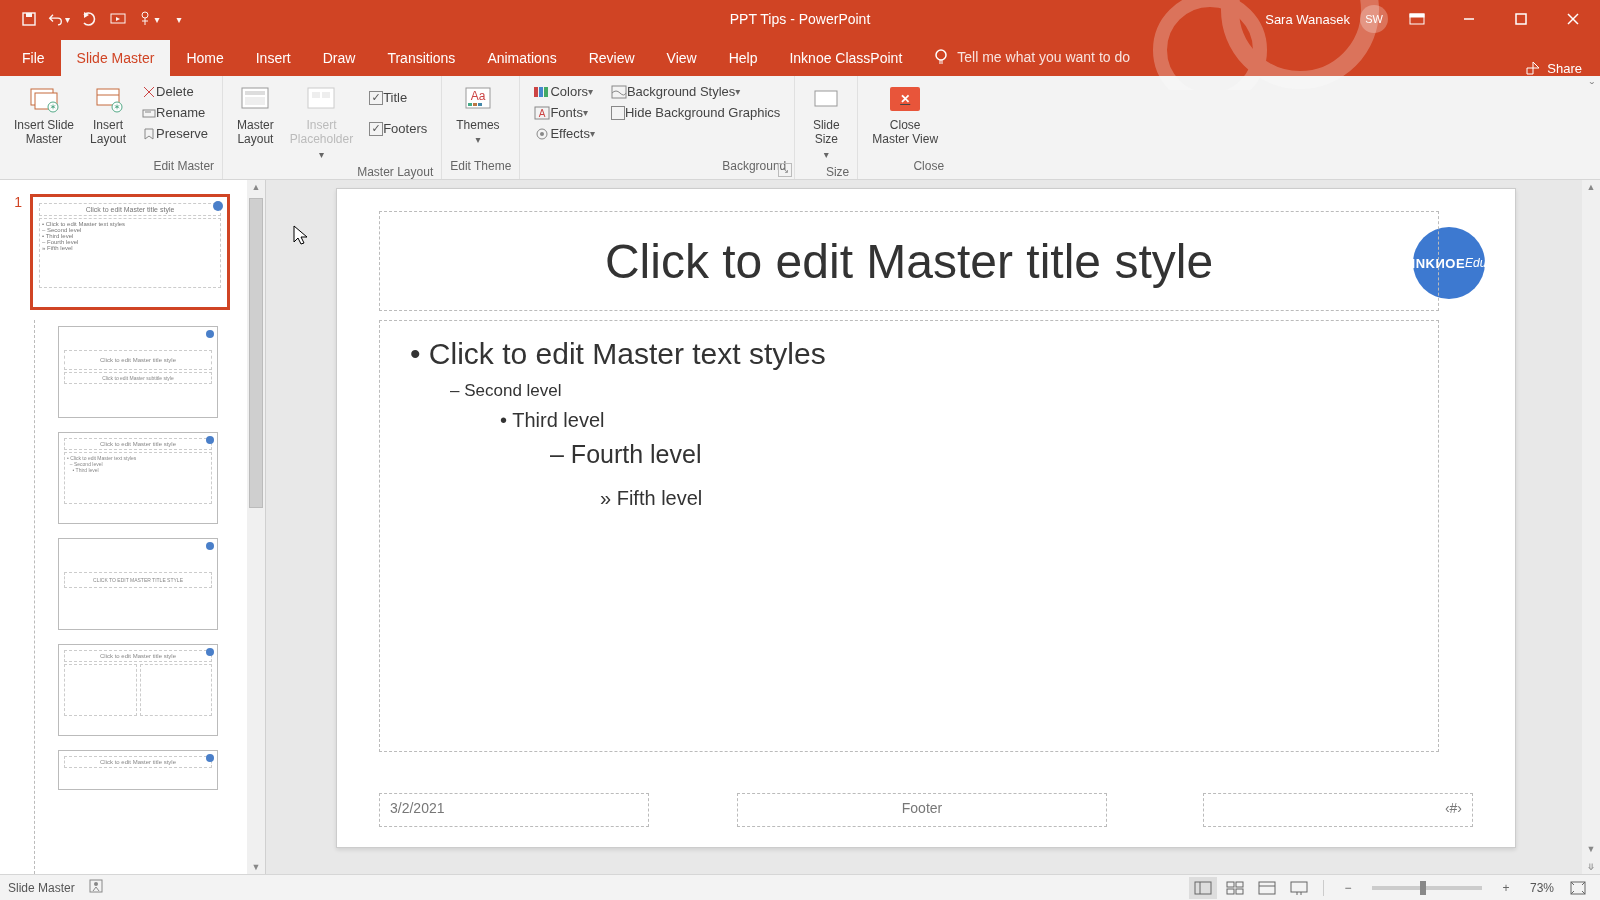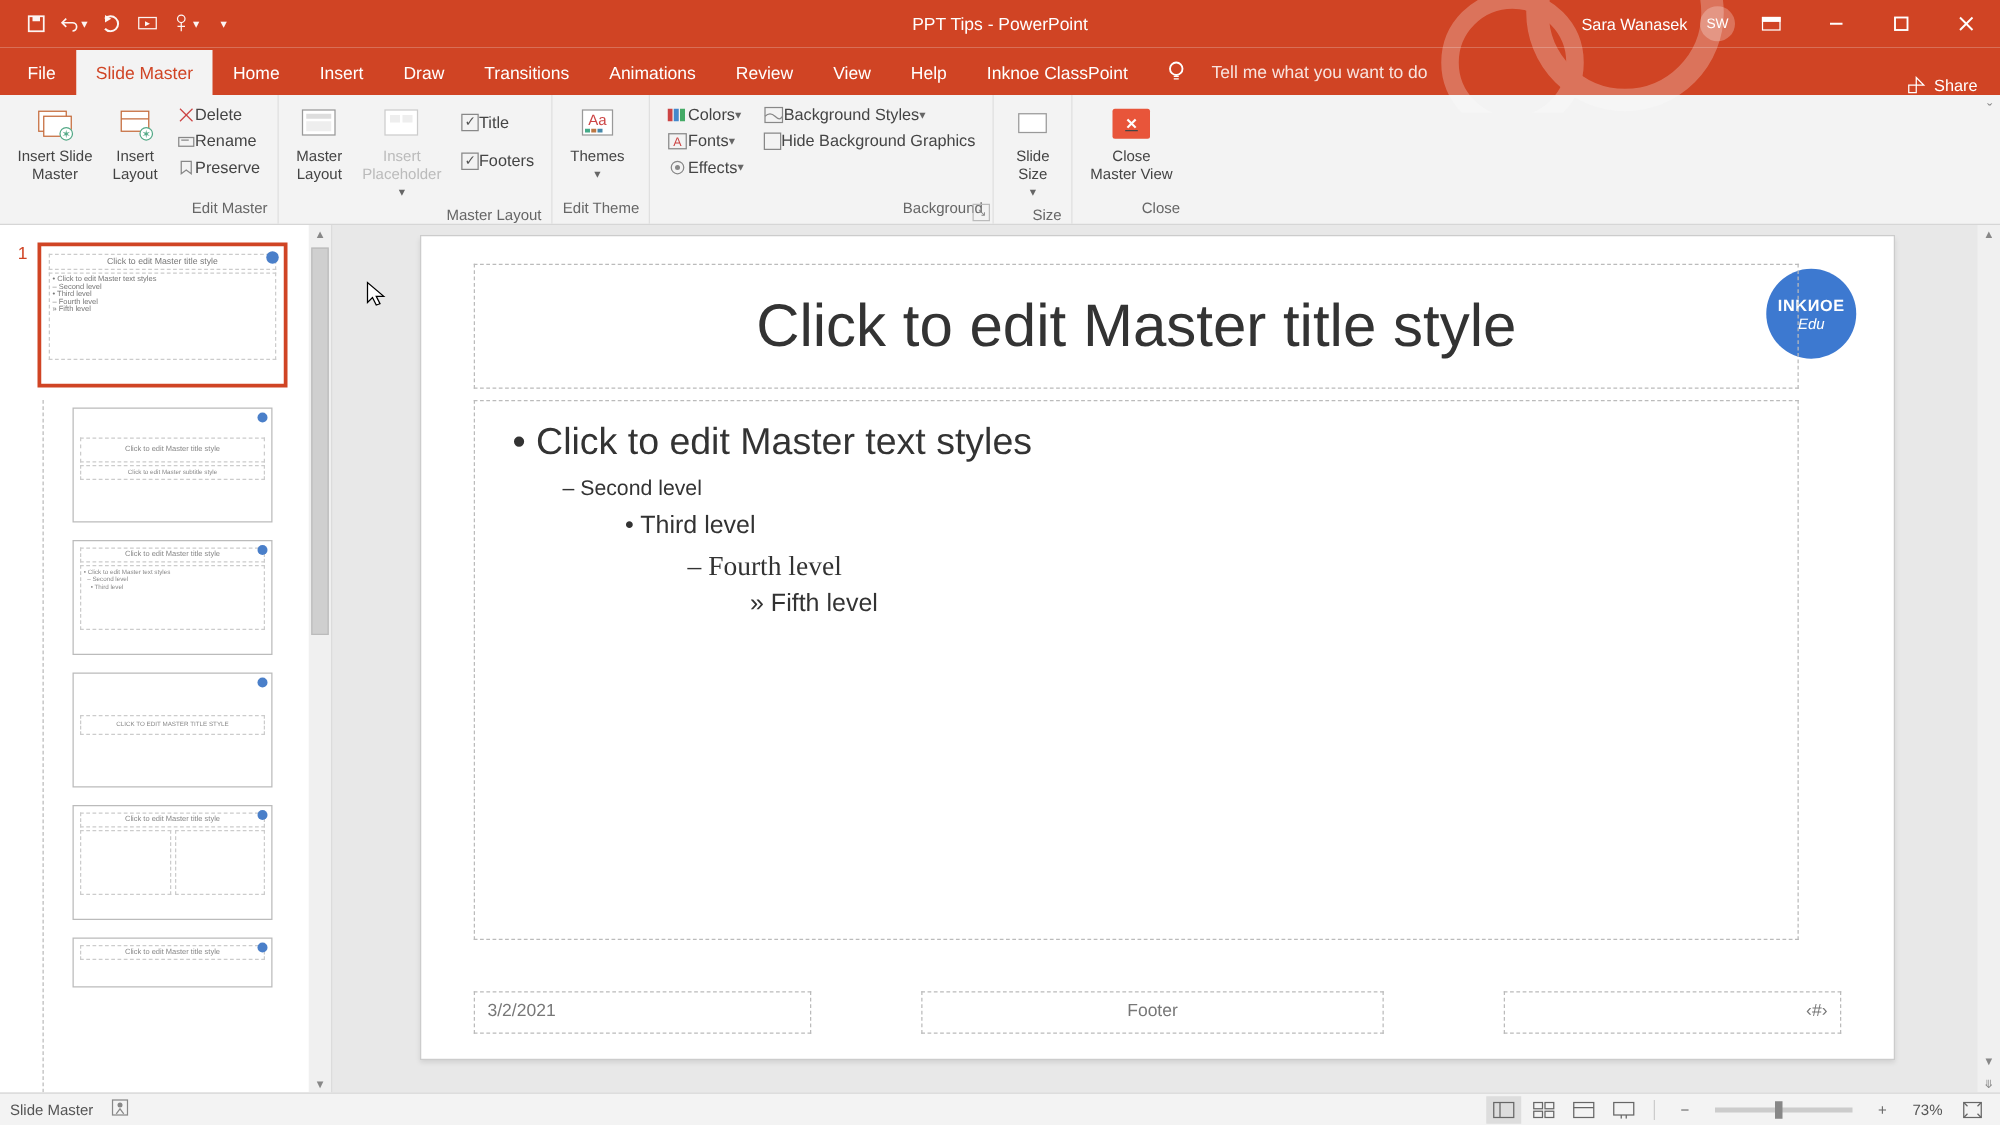--- a/index.html
+++ b/index.html
@@ -15,21 +15,21 @@
 .avatar { width: 28px; height: 28px; border-radius: 50%; background: rgba(255,255,255,0.25); display: flex; align-items: center; justify-content: center; font-size: 11px; }
 .winbtn { width: 46px; height: 38px; display: flex; align-items: center; justify-content: center; }
 .winbtn svg { stroke: #fff; }
 .orange-deco { position: absolute; right: 200px; top: -30px; width: 280px; height: 120px; opacity: 0.25; }
 
 
 .tabstrip { height: 38px; background: #d04424; display: flex; align-items: flex-end; padding-left: 6px; }
 .tab { padding: 10px 16px; color: #fff; font-size: 14px; cursor: pointer; }
 .tab.active { background: #f3f3f3; color: #d04424; }
 .tab.file { color: #fff; }
-.tellme { display: flex; align-items: center; color: #fff; padding: 10px 14px; gap: 19px; }
+.tellme { display: flex; align-items: center; color: #fff; padding: 10px 14px; gap: 7px; }
 .tellme-input { background: transparent; border: none; color: #fff; font-size: 14px; width: 240px; }
 .tellme-input::placeholder { color: rgba(255,255,255,0.85); }
 .share-area { margin-left: auto; display: flex; align-items: center; padding-right: 18px; color: #fff; gap: 6px; }
 
 
 .ribbon { height: 104px; background: #f3f3f3; border-bottom: 1px solid #d6d6d6; display: flex; }
 .group { border-right: 1px solid #e0e0e0; padding: 4px 8px 2px; display: flex; flex-direction: column; position: relative; }
 .group-label { text-align: right; font-size: 12px; color: #666; padding: 2px 0 4px; }
 .group-body { flex: 1; display: flex; align-items: flex-start; gap: 4px; }
 .bigbtn { display: flex; flex-direction: column; align-items: center; justify-content: flex-start; padding: 2px 6px; gap: 2px; font-size: 12px; color: #444; text-align: center; line-height: 1.2; }
@@ -66,28 +66,28 @@
 .ph { position: absolute; border: 1px dashed #bbb; }
 .ph-title { left: 42px; top: 22px; width: 1060px; height: 100px; display: flex; align-items: center; justify-content: center; }
 .ph-title-text { font-size: 48px; color: #333; }
 .ph-body { left: 42px; top: 131px; width: 1060px; height: 432px; padding: 16px 20px; }
 .lvl1 { font-size: 30px; color: #333; margin-left: 10px; margin-bottom: 10px; }
 .lvl1::before { content: "• "; }
 .lvl2 { font-size: 17px; color: #333; margin-left: 50px; margin-bottom: 8px; }
 .lvl2::before { content: "– "; }
 .lvl3 { font-size: 20px; color: #333; margin-left: 100px; margin-bottom: 8px; }
 .lvl3::before { content: "• "; }
-.lvl4 { font-size: 22px; color: #333; margin-left: 150px; margin-bottom: 6px; font-family: Liberation Serif, serif; }
+.lvl4 { font-size: 25px; color: #333; margin-left: 150px; margin-bottom: 18px; }
 .lvl4::before { content: "– "; }
 .lvl5 { font-size: 20px; color: #333; margin-left: 200px; }
 .lvl5::before { content: "» "; }
 .ph-date { left: 42px; bottom: 20px; width: 270px; height: 34px; padding: 6px 10px; font-size: 14px; color: #777; }
 .ph-footer { left: 400px; bottom: 20px; width: 370px; height: 34px; padding: 6px; text-align: center; font-size: 14px; color: #777; }
 .ph-num { right: 42px; bottom: 20px; width: 270px; height: 34px; padding: 6px 10px; text-align: right; font-size: 14px; color: #777; }
-.logo-badge { position: absolute; top: 26px; right: 30px; width: 72px; height: 72px; border-radius: 50%; background: #3d79d0; color: #fff; display: flex; flex-direction: column; align-items: center; justify-content: center; font-size: 12px; }
+.logo-badge { position: absolute; top: 38px; right: 30px; width: 72px; height: 72px; border-radius: 50%; background: #3d79d0; color: #fff; display: flex; flex-direction: row; align-items: center; justify-content: center; font-size: 12px; }
 .logo-badge b { font-size: 13px; letter-spacing: 0.5px; }
 .cursor-arrow { position: absolute; left: 26px; top: 44px; }
 
 
 .statusbar { position: absolute; bottom: 0; left: 0; right: 0; height: 26px; background: #f3f3f3; border-top: 1px solid #d6d6d6; display: flex; align-items: center; font-size: 12px; color: #555; padding: 0 8px; }
 .status-left { display: flex; gap: 14px; align-items: center; }
 .status-right { margin-left: auto; display: flex; align-items: center; gap: 4px; }
 .viewbtn { width: 28px; height: 22px; display: flex; align-items: center; justify-content: center; color: #666; }
 .viewbtn.active { background: #ddd; }
 .zoom-slider { width: 110px; height: 4px; background: #ccc; position: relative; margin: 0 6px; }

